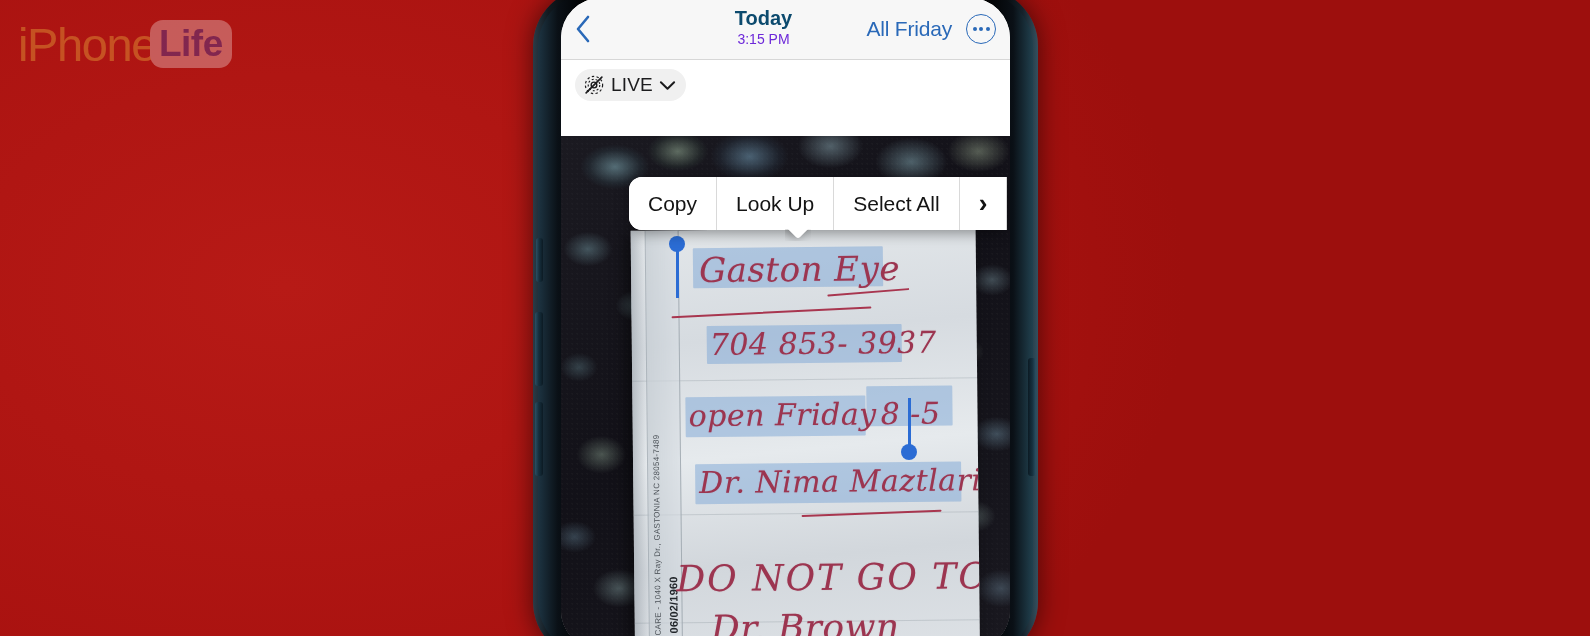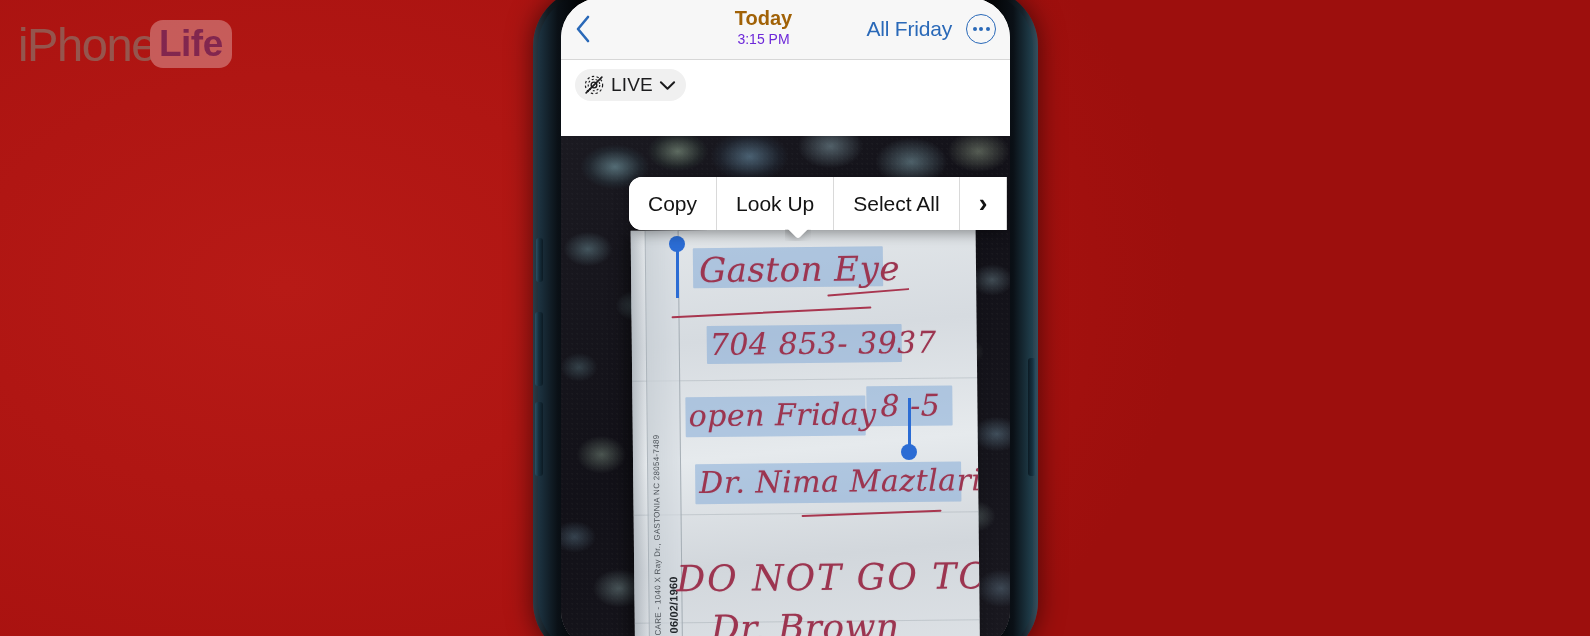--- a/index.html
+++ b/index.html
@@ -21,21 +21,21 @@
   
   #logo{
     position:absolute; left:18px; top:20px;
     display:flex; align-items:center;
     opacity:.30;
     pointer-events:none;
     user-select:none;
   }
   #logo .lw-iphone{
     font-size:47px; font-weight:400; letter-spacing:-1.4px;
-    color:#5eead4; line-height:1;
+    color:#fde047; line-height:1;
     font-family:"Liberation Sans", sans-serif;
   }
   #logo .lw-life-box{
     background:#ffffff;
     border-radius:13px;
     padding:5px 9px 6px 9px;
     margin-left:-6px;
   }
   #logo .lw-life{
     font-size:37px; font-weight:700; letter-spacing:-0.5px;
@@ -104,21 +104,21 @@
     display:flex; align-items:center; justify-content:flex-start;
     cursor:pointer;
   }
   #back-btn svg{ display:block; }
   #nav-title-block{
     position:absolute; left:0; right:0;
     text-align:center;
     pointer-events:none;
     transform:translateX(-22px);
   }
-  #nav-title{ font-size:20px; font-weight:600; color:#a16207; line-height:1.08; }
+  #nav-title{ font-size:20px; font-weight:600; color:#0c4a6e; line-height:1.08; }
   #nav-subtitle{ font-size:14px; font-weight:400; color:#6d28d9; line-height:1.35; }
   #nav-right{
     margin-left:auto;
     display:flex; align-items:center; gap:14px;
     z-index:3;
   }
   #all-photos-btn{
     font-size:21px; color:#2a69b8; cursor:pointer; letter-spacing:-0.2px;
   }
   #more-btn{
@@ -379,21 +379,21 @@
         <div class="hl" style="left:234px; top:158px; width:86px;  height:40px;"></div>
         <div class="hl" style="left:62px;  top:234px; width:266px; height:40px;"></div>
 
         <div class="hw" style="left:68px;  top:20px;  font-size:34px;">Gaston Eye</div>
         <div class="redline" style="left:40px; top:82px; width:200px; transform:rotate(-2.2deg);"></div>
         <div class="redline" style="left:196px; top:63px; width:82px; height:1.5px; transform:rotate(-4deg);"></div>
 
         <div class="hw" style="left:78px;  top:97px;  font-size:30px;">704 853- 3937</div>
 
         <div class="hw" style="left:56px;  top:168px; font-size:30px;">open Friday</div>
-        <div class="hw" style="left:248px; top:160px; font-size:30px;">8 -5</div>
+        <div class="hw" style="left:248px; top:168px; font-size:30px;">8 -5</div>
 
         <div class="hw" style="left:66px;  top:235px; font-size:30px;">Dr. Nima Maztlari</div>
         <div class="redline" style="left:168px; top:284px; width:140px; transform:rotate(-1.6deg);"></div>
 
         <div class="hw" style="left:42px;  top:328px; font-size:36px; letter-spacing:2px;">DO NOT GO TO</div>
         <div class="hw" style="left:76px;  top:378px; font-size:36px;">Dr. Brown</div>
 
       </div>
 
       <div class="sel-handle" style="left:108px; top:100px; width:16px; height:62px;">

